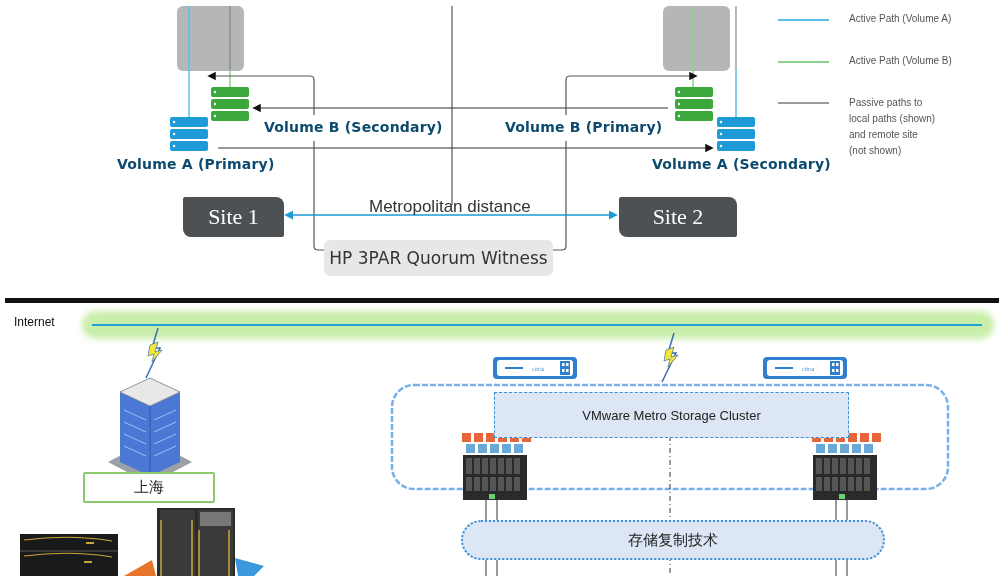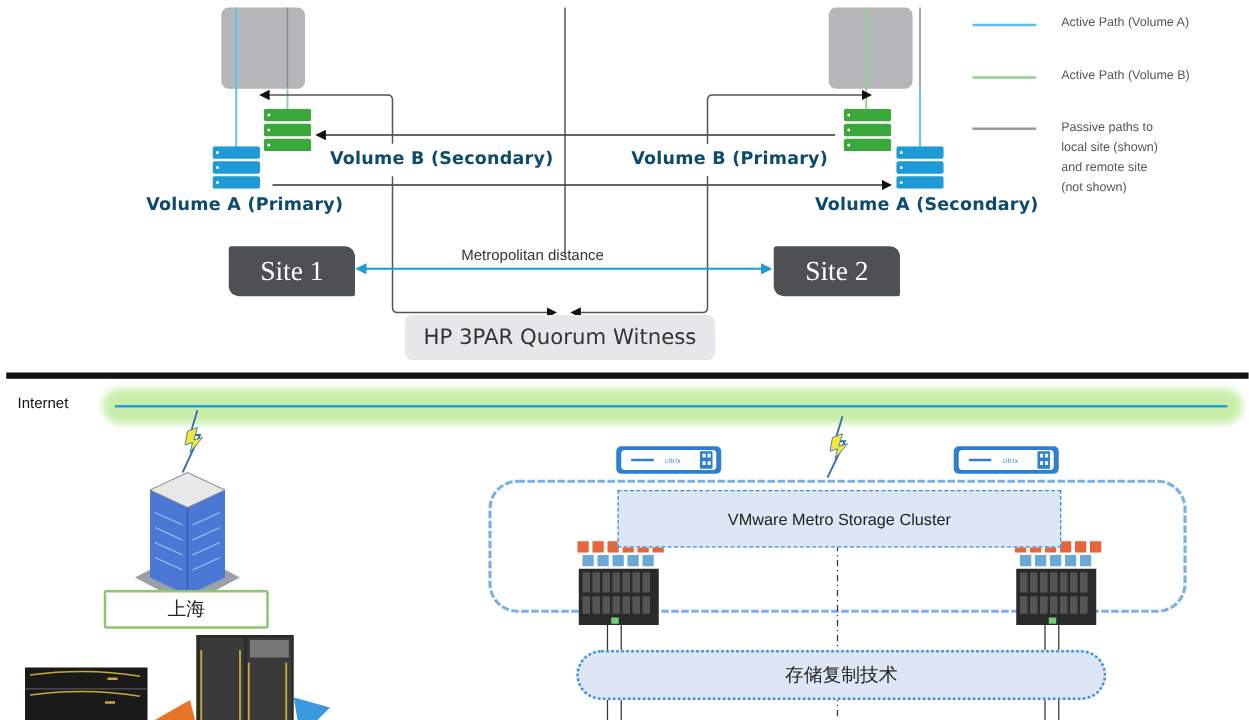--- a/index.html
+++ b/index.html
@@ -3,21 +3,21 @@
 <meta charset="utf-8">
 <style>
   html, body { margin:0; padding:0; background:#ffffff; }
   body { width:999px; height:576px; position:relative; overflow:hidden; font-family:"DejaVu Sans", sans-serif; }
   .abs { position:absolute; }
   svg text { font-family:"DejaVu Sans", sans-serif; }
   .vol-label { font-family:"DejaVu Sans", sans-serif; font-weight:bold; font-size:14px; color:#0c4a6e; white-space:nowrap; letter-spacing:0.2px; }
   .legend-text { font-family:"Liberation Sans", sans-serif; font-size:10px; color:#555; line-height:16px; }
   .site-box { background:#4d5154; color:#fff; font-family:Liberation Serif, serif; font-size:22px; border-radius:2px 8px 2px 8px; display:flex; align-items:center; justify-content:center; }
   .quorum { background:#e6e7e8; color:#333; font-family:"DejaVu Sans", sans-serif; font-size:17px; border-radius:6px; display:flex; align-items:center; justify-content:center; }
-  .metro { font-family:"Liberation Sans", sans-serif; font-size:12px; color:#333; }
+  .metro { font-family:"Liberation Sans", sans-serif; font-size:17px; color:#333; }
   .internet-label { font-family:"Liberation Sans", sans-serif; font-size:12px; color:#111; }
   .city-box { border:2px solid #8cc870; border-radius:2px; background:#fff; display:flex; align-items:center; justify-content:center; font-size:15px; color:#222; }
   .cluster-box { background:#dce6f4; border:1.5px dashed #3a8fd6; display:flex; flex-direction:column; align-items:center; justify-content:center; font-family:"Liberation Sans", sans-serif; font-size:13px; color:#222; line-height:17px;gap:13px; }
   .repl-box { background:#dce6f4; border:2px dotted #3a8fd6; border-radius:20px; display:flex; align-items:center; justify-content:center; font-size:15px; color:#222; }
 </style>
 </head>
 <body>
 
 <svg class="abs" style="left:0;top:0" width="999" height="295" viewBox="0 0 999 295">
   <defs>
@@ -90,35 +90,35 @@
 </svg>
 
 <div class="abs vol-label" style="left:264px;top:119px">Volume B (Secondary)</div>
 <div class="abs vol-label" style="left:117px;top:156px">Volume A (Primary)</div>
 <div class="abs vol-label" style="left:505px;top:119px">Volume B (Primary)</div>
 <div class="abs vol-label" style="left:652px;top:156px">Volume A (Secondary)</div>
 
 <div class="abs site-box" style="left:183px;top:197px;width:101px;height:40px">
   <span>Site 1</span>
 </div>
-<div class="abs site-box" style="left:619px;top:197px;width:101px;height:40px">
+<div class="abs site-box" style="left:619px;top:197px;width:118px;height:40px">
   <span>Site 2</span>
 </div>
 
 <div class="abs metro" style="left:369px;top:197px">Metropolitan distance</div>
 
-<div class="abs quorum" style="left:324px;top:252px;width:248px;height:36px">
+<div class="abs quorum" style="left:324px;top:240px;width:229px;height:36px">
   <span>HP 3PAR Quorum Witness</span>
 </div>
 
 <div class="abs legend-text" style="left:849px;top:11px">Active Path (Volume A)</div>
 <div class="abs legend-text" style="left:849px;top:53px">Active Path (Volume B)</div>
 <div class="abs legend-text" style="left:849px;top:95px">
   <div>Passive paths to</div>
-  <div>local site (shown)</div>
+  <div>local paths (shown)</div>
   <div>and remote site</div>
   <div>(not shown)</div>
 </div>
 
 <div class="abs" style="left:5px;top:298px;width:994px;height:5px;background:#111;"></div>
 
 <div class="abs internet-label" style="left:14px;top:315px">Internet</div>
 
 <div class="abs" style="left:82px;top:311px;width:912px;height:28px;background:#c8eeaa;border-radius:14px;filter:blur(3px);"></div>
 <div class="abs" style="left:92px;top:324px;width:890px;height:2px;background:#1ea0dc;"></div>

